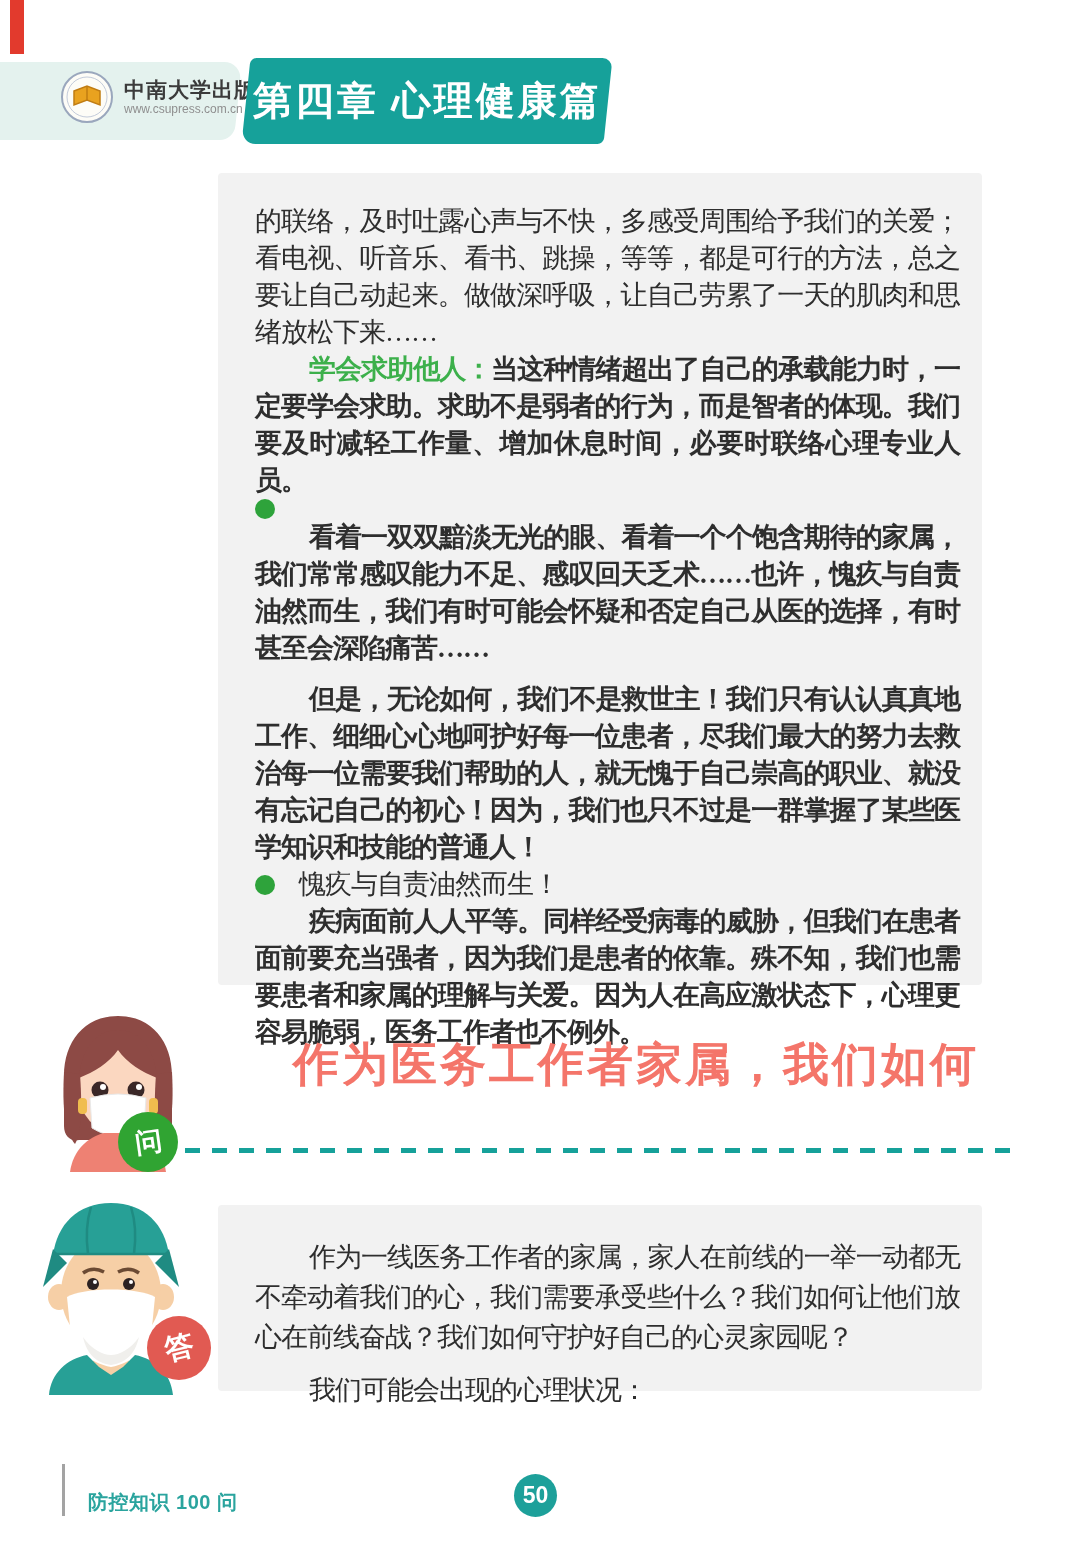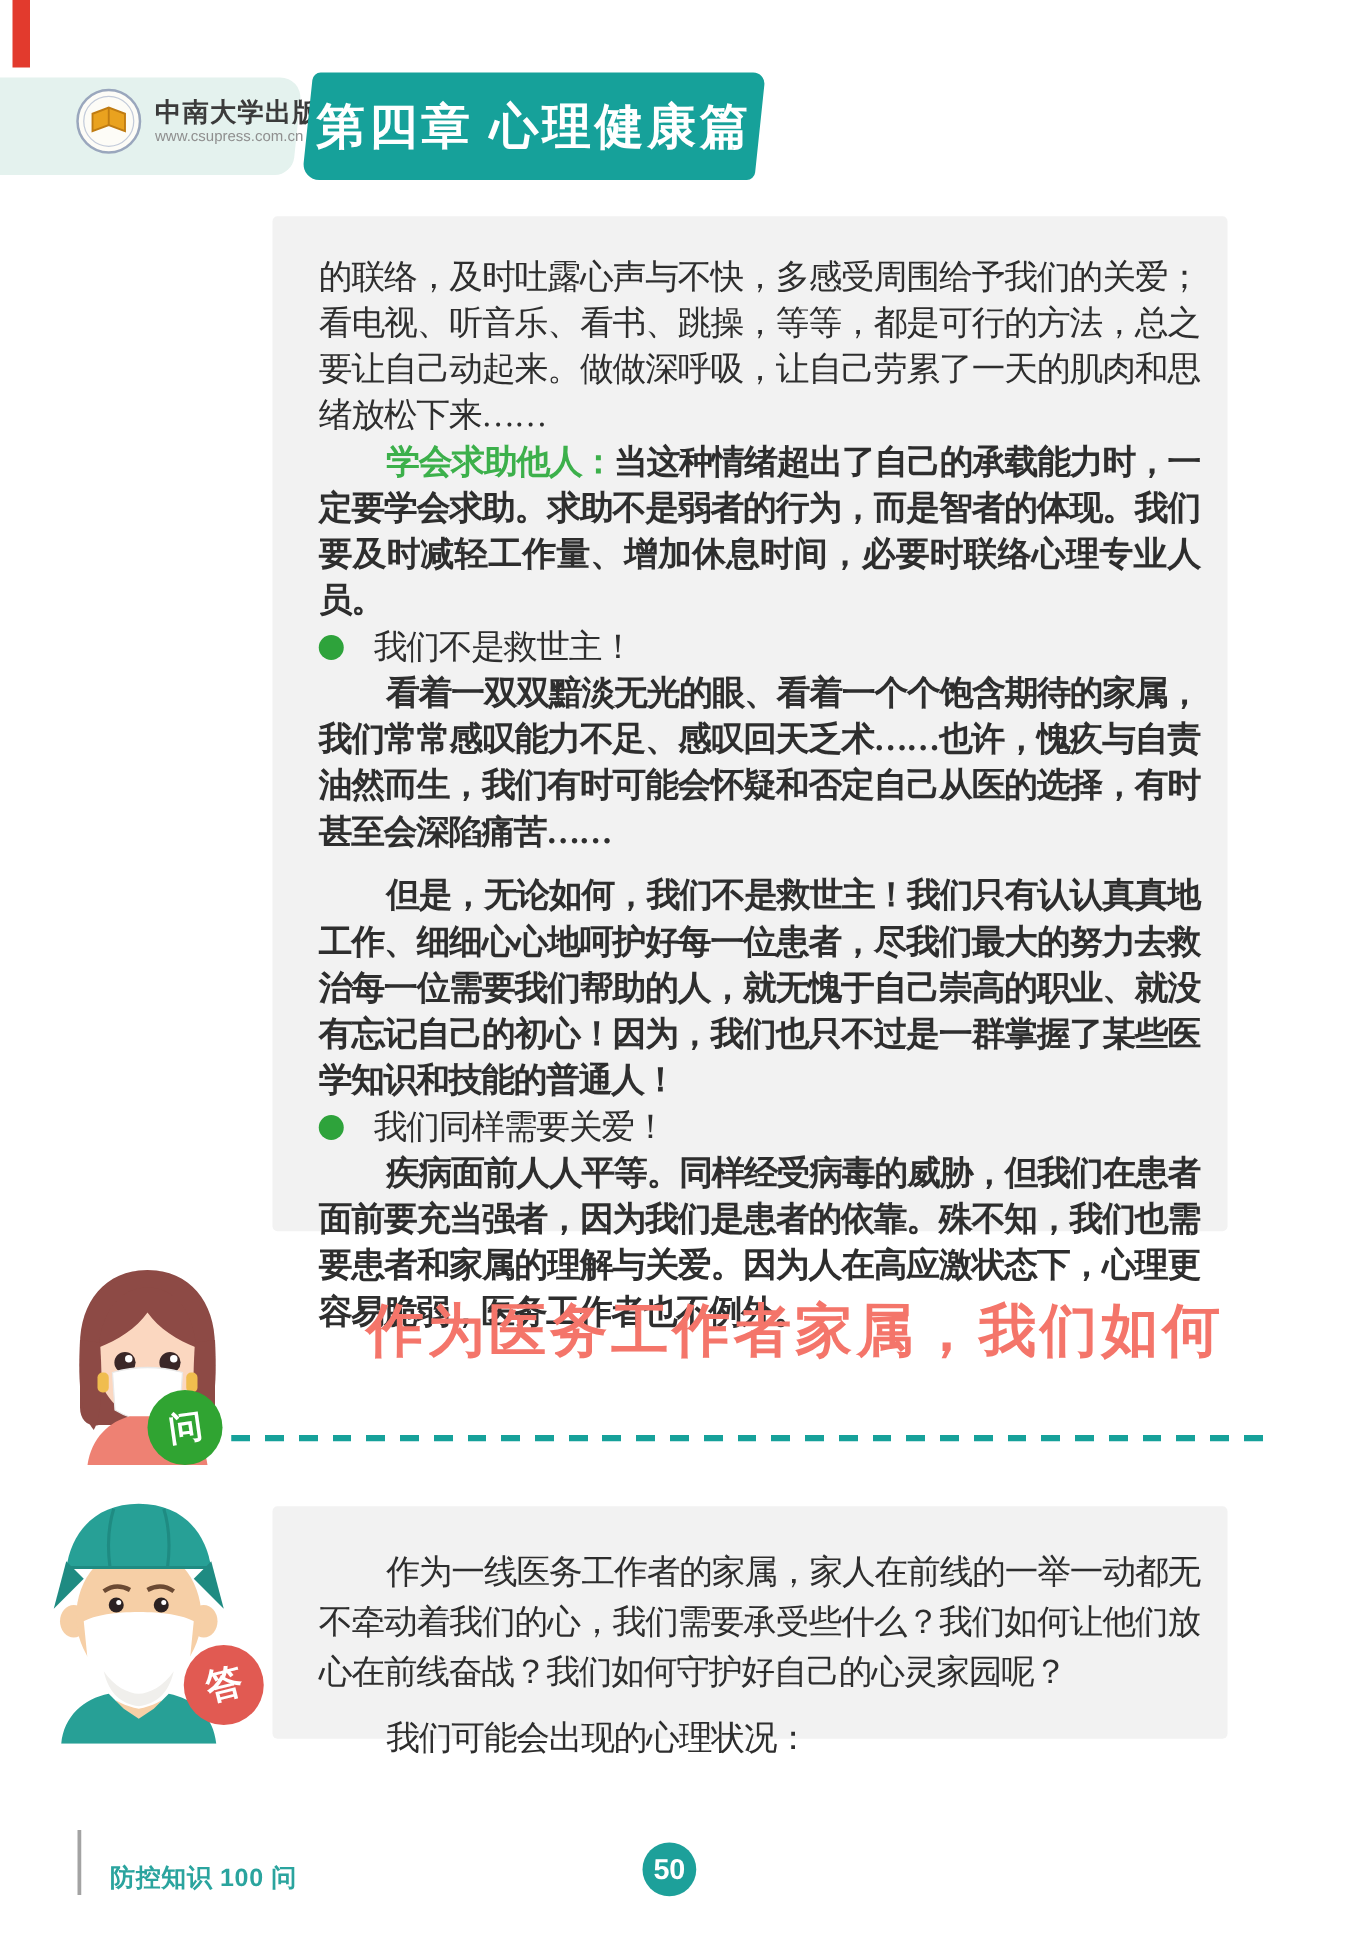--- a/index.html
+++ b/index.html
@@ -116,27 +116,26 @@
   <div class="chapter-box">
     <span class="chapter-title">第四章 心理健康篇</span>
   </div>
 
   <div class="content-box">
     <div>
         <p class="para">的联络，及时吐露心声与不快，多感受周围给予我们的关爱；看电视、听音乐、看书、跳操，等等，都是可行的方法，总之要让自己动起来。做做深呼吸，让自己劳累了一天的肌肉和思绪放松下来……</p>
         <p class="para indent"><span class="lead-green">学会求助他人：</span>当这种情绪超出了自己的承载能力时，一定要学会求助。求助不是弱者的行为，而是智者的体现。我们要及时减轻工作量、增加休息时间，必要时联络心理专业人员。</p>
         <div class="bullet-row">
           <span class="dot"></span>
-          <span>我们不是救世主！</span>
         </div>
         <p class="para indent">看着一双双黯淡无光的眼、看着一个个饱含期待的家属，我们常常感叹能力不足、感叹回天乏术……也许，愧疚与自责油然而生，我们有时可能会怀疑和否定自己从医的选择，有时甚至会深陷痛苦……</p>
         <p class="para indent gap">但是，无论如何，我们不是救世主！我们只有认认真真地工作、细细心心地呵护好每一位患者，尽我们最大的努力去救治每一位需要我们帮助的人，就无愧于自己崇高的职业、就没有忘记自己的初心！因为，我们也只不过是一群掌握了某些医学知识和技能的普通人！</p>
         <div class="bullet-row">
           <span class="dot"></span>
-          <span>我们同样需要关爱！</span>
+          <span>愧疚与自责油然而生！</span>
         </div>
         <p class="para indent">疾病面前人人平等。同样经受病毒的威胁，但我们在患者面前要充当强者，因为我们是患者的依靠。殊不知，我们也需要患者和家属的理解与关爱。因为人在高应激状态下，心理更容易脆弱，医务工作者也不例外。</p>
       </div>
   </div>
 
   <span class="avatar-nurse">
     <svg width="132" height="162" viewBox="0 0 132 162">
       <path d="M66,6 C32,6 12,32 12,66 L12,116 C12,127 20,132 27,130 L105,130 C112,132 120,127 120,116 L120,66 C120,32 100,6 66,6 Z" fill="#8d4a45"></path>
       <ellipse cx="66" cy="80" rx="40" ry="44" fill="#fbd7c0"></ellipse>
       <path d="M66,20 C42,20 29,42 27,68 C42,62 57,53 66,40 C75,53 90,62 105,68 C103,42 90,20 66,20 Z" fill="#8d4a45"></path>

